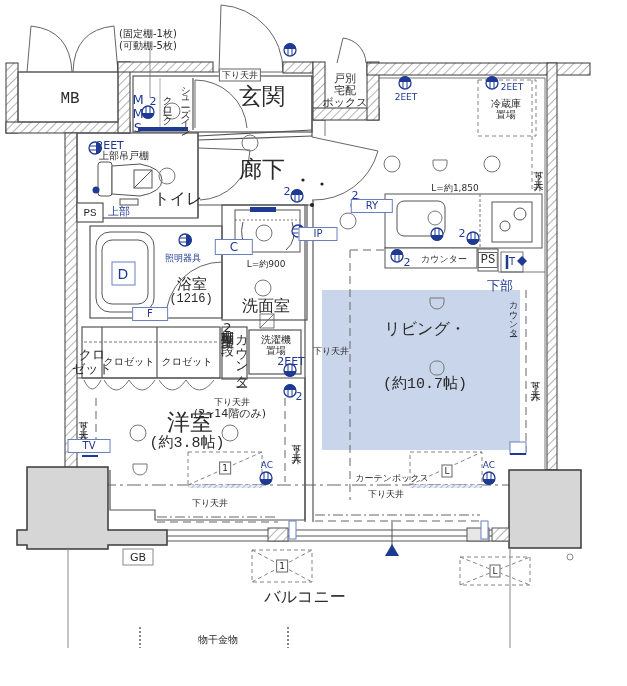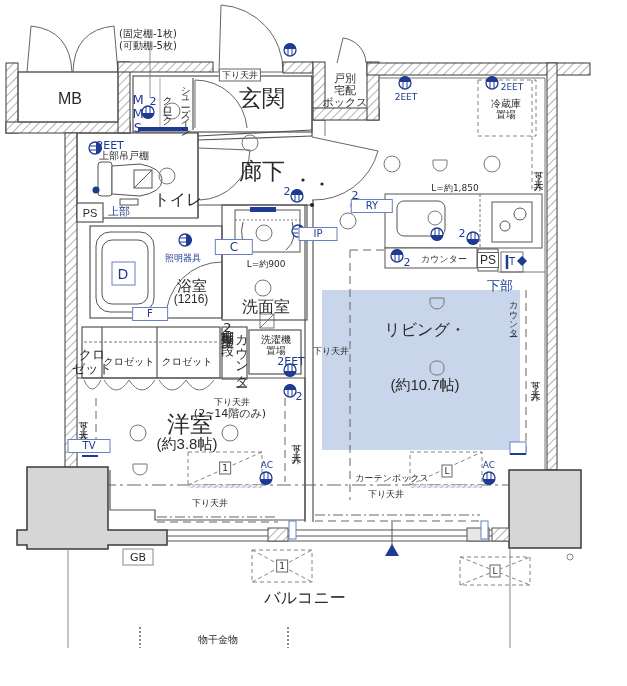--- a/index.html
+++ b/index.html
@@ -1,19 +1,19 @@
 <!DOCTYPE html>
 <html><head>
 <meta charset="utf-8">
 <style>
   html,body{margin:0;padding:0;background:#fff;}
   #plan{position:relative;width:627px;height:648px;overflow:hidden;background:#fff;font-family:"DejaVu Sans","Liberation Sans",sans-serif;color:#2a2a2a;}
   #plan svg{position:absolute;left:0;top:0;}
   .t{position:absolute;white-space:nowrap;transform:translate(-50%,-50%);line-height:1;color:#2a2a2a;}
-  .serif{font-family:Liberation Sans, sans-serif;}
+  .serif{font-family:Liberation Mono, monospace;}
   .v{writing-mode:vertical-rl;text-orientation:upright;letter-spacing:-1px;}
   .blue{color:#1f3a93;}
   .box{border:1px solid #666;padding:1px 2px;background:#fff;}
   .bbox{border:1px solid #6a7fbf;padding:1px 14px;background:#fff;color:#1f3a93;}
   .s7{font-size:13px}.s8{font-size:11px}.s9{font-size:9px}.s10{font-size:10px}.s11{font-size:11px}
   .s12{font-size:12px}.s14{font-size:14px}.s15{font-size:15px}.s16{font-size:16px}.s17{font-size:23px}
   .stack{display:flex;flex-direction:column;align-items:center;gap:1px;}
 </style>
 </head>
 <body>

